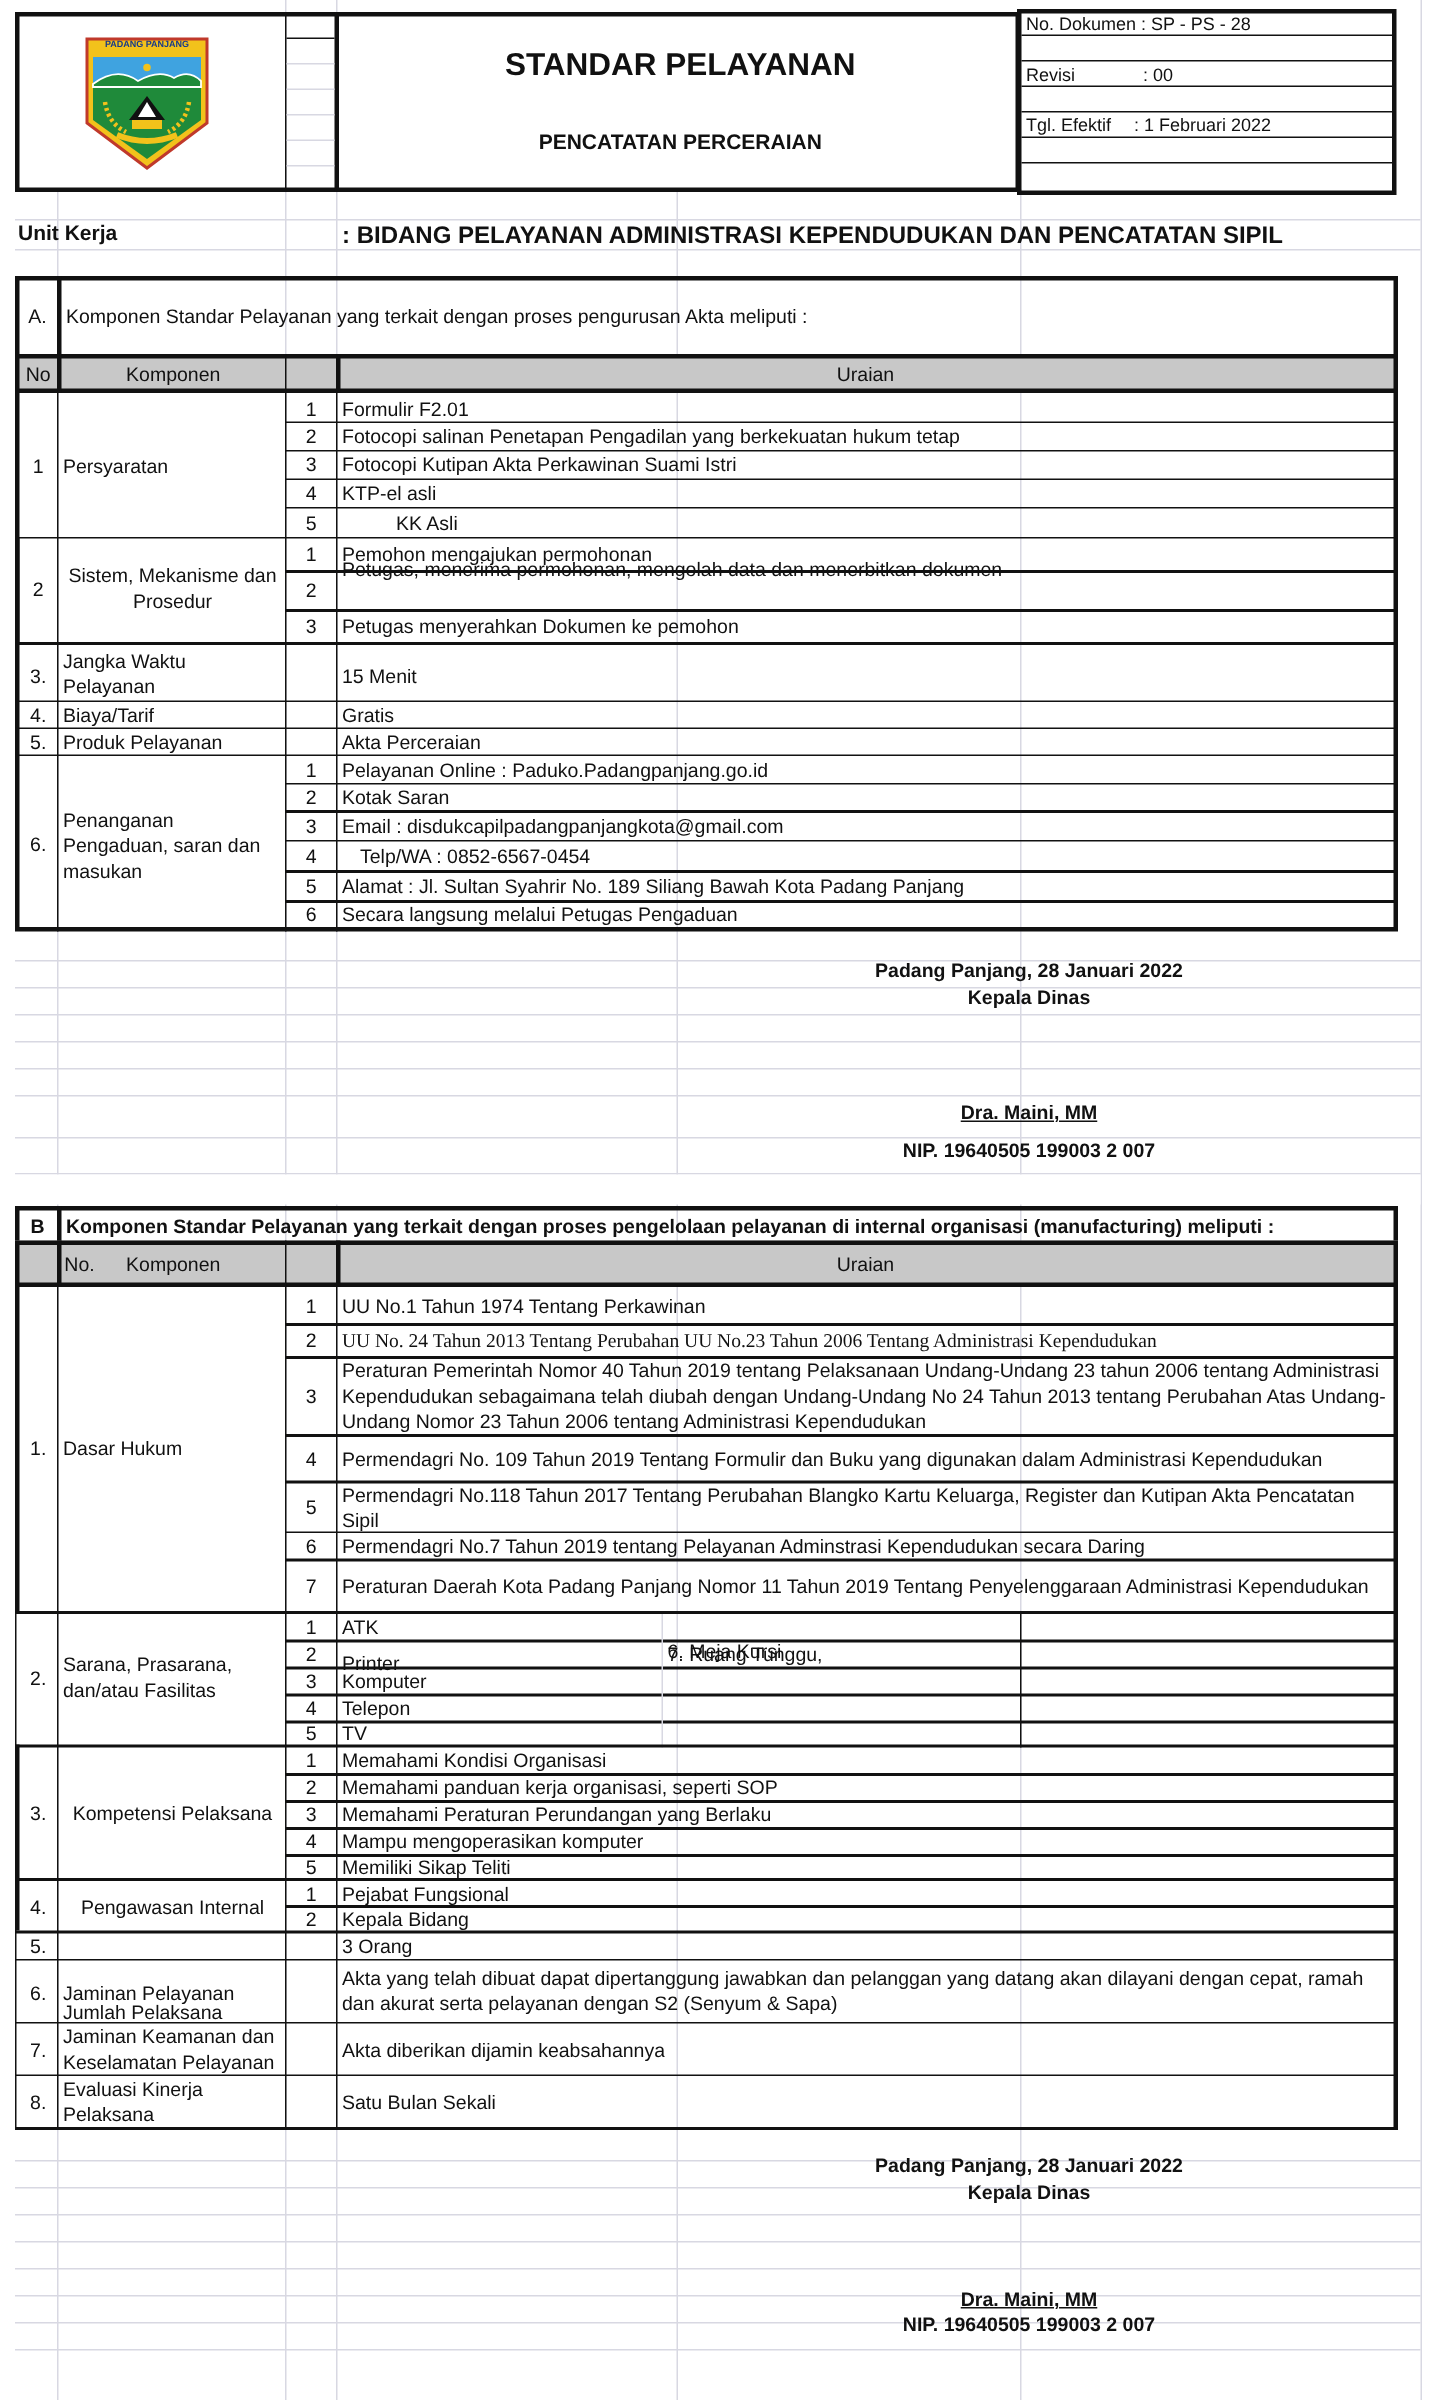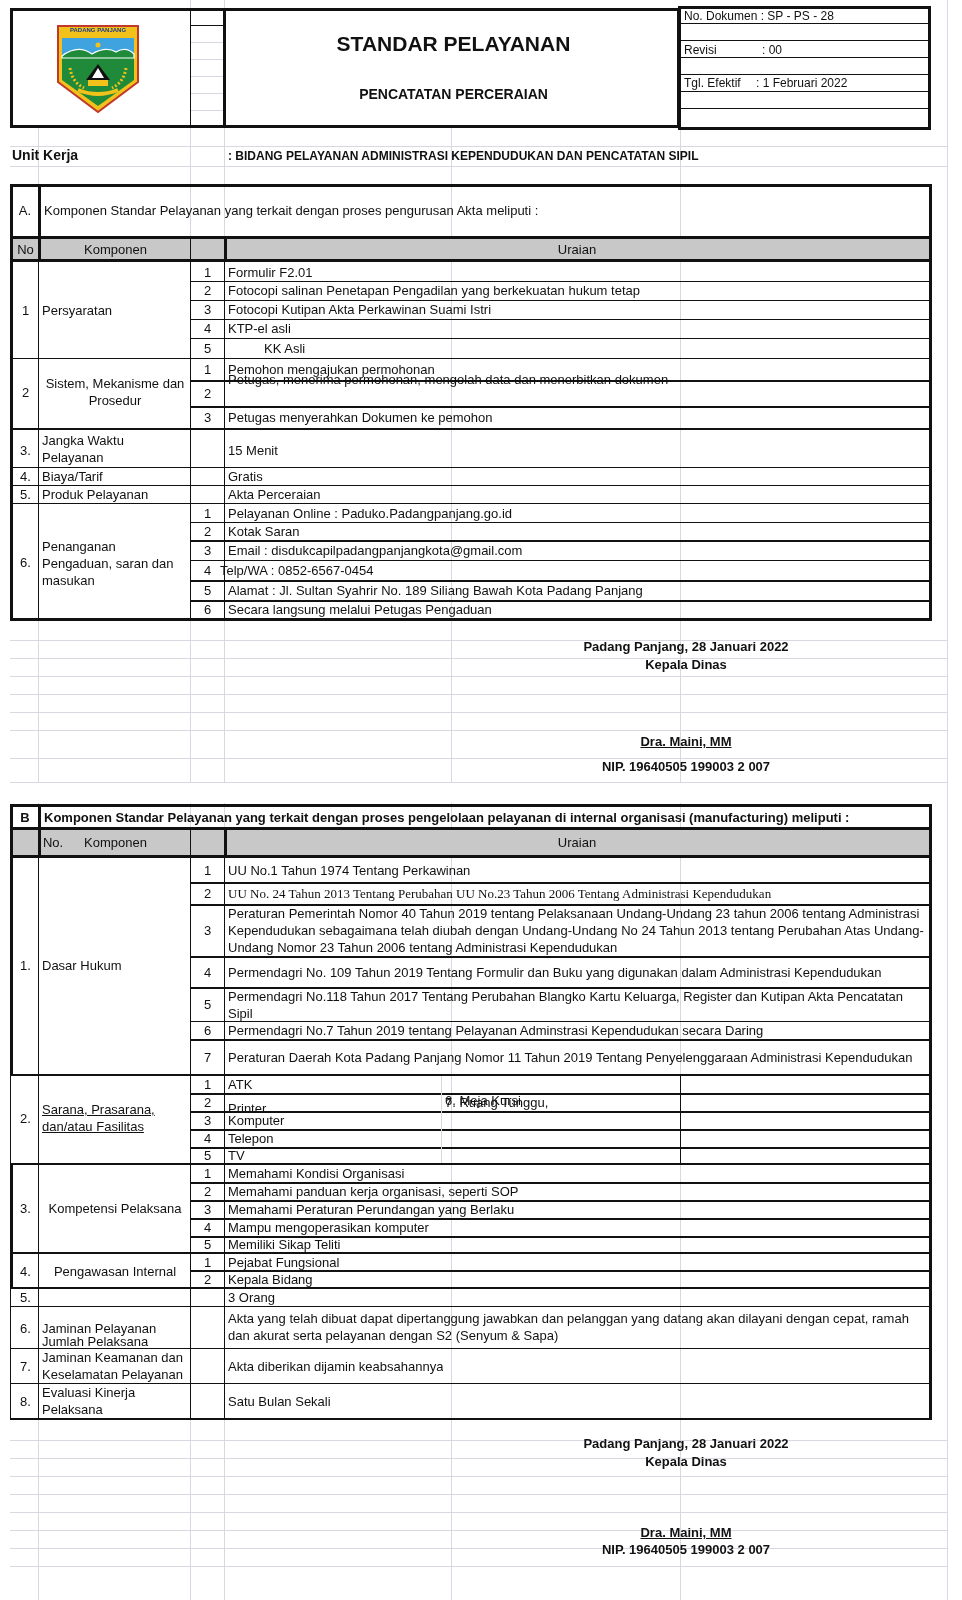--- a/index.html
+++ b/index.html
@@ -88,21 +88,21 @@
   <div class="gline-h" style="top:82px;background:#111;"></div>
   <div class="gline-h" style="top:99px;background:#111;"></div>
 </div>
 <div class="abs" style="left:684px;top:9px;font-size:12px;">No. Dokumen : SP - PS - 28</div>
 <div class="abs" style="left:684px;top:43px;font-size:12px;">Revisi</div>
 <div class="abs" style="left:762px;top:43px;font-size:12px;">: 00</div>
 <div class="abs" style="left:684px;top:76px;font-size:12px;">Tgl. Efektif</div>
 <div class="abs" style="left:756px;top:76px;font-size:12px;">:  1 Februari 2022</div>
 
 <div class="abs bold" style="left:12px;top:147px;font-size:14px;">Unit Kerja</div>
-<div class="abs bold" style="left:228px;top:149px;font-size:12px;">: BIDANG PELAYANAN ADMINISTRASI KEPENDUDUKAN DAN PENCATATAN SIPIL</div>
+<div class="abs bold" style="left:228px;top:149px;font-size:16px;">: BIDANG PELAYANAN ADMINISTRASI KEPENDUDUKAN DAN PENCATATAN SIPIL</div>
 
 <div class="abs" style="left:10px;top:184px;width:922px;height:437px;border:3px solid #111;border-top-width:3px;"></div>
 <div class="abs" style="left:38px;top:184px;width:3px;height:55px;background:#111;"></div>
 <div class="cell center" style="left:12px;top:200px;width:26px;height:20px;">A.</div>
 <div class="cell" style="left:44px;top:200px;height:20px;font-size:13px;">Komponen Standar Pelayanan yang terkait dengan proses pengurusan Akta meliputi :</div>
 
 <div class="abs hdr-gray" style="left:10px;top:236px;width:922px;height:26px;border-top:3px solid #111;border-bottom:3px solid #111;border-left:3px solid #111;border-right:3px solid #111;"></div>
 <div class="abs" style="left:38px;top:236px;width:3px;height:26px;background:#111;"></div>
 <div class="abs" style="left:190px;top:236px;width:1px;height:26px;background:#111;"></div>
 <div class="abs" style="left:224px;top:236px;width:3px;height:26px;background:#111;"></div>
@@ -170,21 +170,21 @@
     <div class="cell center" style="left: 191px; top: 504px; width: 33px; height: 18px;">1</div>
     <div class="cell txt" style="left: 225px; top: 504px; width: 700px; height: 18px;">Pelayanan Online : Paduko.Padangpanjang.go.id</div>
     <div class="abs" style="left: 190px; top: 522px; width: 742px; height: 1px; background: rgb(17, 17, 17);"></div>
     <div class="cell center" style="left: 191px; top: 522px; width: 33px; height: 18px;">2</div>
     <div class="cell txt" style="left: 225px; top: 522px; width: 700px; height: 18px;">Kotak Saran</div>
     <div class="abs" style="left: 190px; top: 540px; width: 742px; height: 2px; background: rgb(17, 17, 17);"></div>
     <div class="cell center" style="left: 191px; top: 541px; width: 33px; height: 19px;">3</div>
     <div class="cell txt" style="left: 225px; top: 541px; width: 700px; height: 19px;">Email : disdukcapilpadangpanjangkota@gmail.com</div>
     <div class="abs" style="left: 190px; top: 560px; width: 742px; height: 1px; background: rgb(17, 17, 17);"></div>
     <div class="cell center" style="left: 191px; top: 561px; width: 33px; height: 19px;">4</div>
-    <div class="cell txt" style="left: 217px; top: 561px; width: 700px; height: 19px;">Telp/WA  : 0852-6567-0454</div>
+    <div class="cell txt" style="left: 237px; top: 561px; width: 700px; height: 19px;">Telp/WA  : 0852-6567-0454</div>
     <div class="abs" style="left: 190px; top: 580px; width: 742px; height: 2px; background: rgb(17, 17, 17);"></div>
     <div class="cell center" style="left: 191px; top: 580px; width: 33px; height: 20px;">5</div>
     <div class="cell txt" style="left: 225px; top: 580px; width: 700px; height: 20px;">Alamat : Jl. Sultan Syahrir No. 189 Siliang Bawah Kota Padang Panjang</div>
     <div class="abs" style="left: 190px; top: 600px; width: 742px; height: 2px; background: rgb(17, 17, 17);"></div>
     <div class="cell center" style="left: 191px; top: 600px; width: 33px; height: 18px;">6</div>
     <div class="cell txt" style="left: 225px; top: 600px; width: 700px; height: 18px;">Secara langsung melalui Petugas Pengaduan</div>
   </div>
 
 <div class="abs sig" style="left:441px;top:639px;width:490px;">Padang Panjang, 28 Januari 2022</div>
 <div class="abs sig" style="left:441px;top:657px;width:490px;">Kepala Dinas</div>
@@ -230,21 +230,21 @@
     <div class="abs" style="left: 190px; top: 1021px; width: 742px; height: 1px; background: rgb(17, 17, 17);"></div>
     <div class="cell center" style="left: 191px; top: 1022px; width: 33px; height: 17px;">6</div>
     <div class="cell txt" style="left: 225px; top: 1022px; width: 700px; height: 17px;">Permendagri No.7 Tahun 2019 tentang Pelayanan Adminstrasi Kependudukan secara Daring</div>
     <div class="abs" style="left: 190px; top: 1039px; width: 742px; height: 2px; background: rgb(17, 17, 17);"></div>
     <div class="cell center" style="left: 191px; top: 1040px; width: 33px; height: 34px;">7</div>
     <div class="cell txt wrap" style="left: 225px; top: 1040px; width: 700px; height: 34px;">Peraturan Daerah Kota Padang Panjang Nomor 11 Tahun 2019 Tentang Penyelenggaraan Administrasi Kependudukan</div>
   </div>
 <div class="abs" style="left:10px;top:1074px;width:922px;height:2px;background:#111;"></div>
 
 <div class="cell center" style="left:13px;top:1108px;width:25px;height:20px;">2.</div>
-<div class="cell txt wrap" style="left:39px;top:1100px;width:140px;height:36px;text-decoration:underline;">Sarana, Prasarana, dan/atau Fasilitas</div>
+<div class="cell txt wrap" style="left:39px;top:1100px;width:140px;height:36px;">Sarana, Prasarana, dan/atau Fasilitas</div>
 <div id="b-sr">
     <div class="cell center" style="left: 191px; top: 1076px; width: 33px; height: 17px;">1</div>
     <div class="cell txt" style="left: 225px; top: 1076px; width: 215px; height: 17px;">ATK</div>
     <div class="cell txt" style="left: 442px; top: 1076px; width: 236px; height: 17px; margin-top: 16px;">6. Meja Kursi</div>
     <div class="abs" style="left: 190px; top: 1093px; width: 742px; height: 2px; background: rgb(17, 17, 17);"></div>
     <div class="cell center" style="left: 191px; top: 1094px; width: 33px; height: 17px;">2</div>
     <div class="cell txt" style="left: 225px; top: 1094px; width: 215px; height: 29px;">Printer</div>
     <div class="cell txt" style="left: 442px; top: 1094px; width: 236px; height: 17px;">7. Ruang Tunggu,</div>
     <div class="abs" style="left: 190px; top: 1111px; width: 742px; height: 2px; background: rgb(17, 17, 17);"></div>
     <div class="cell center" style="left: 191px; top: 1112px; width: 33px; height: 17px;">3</div>

